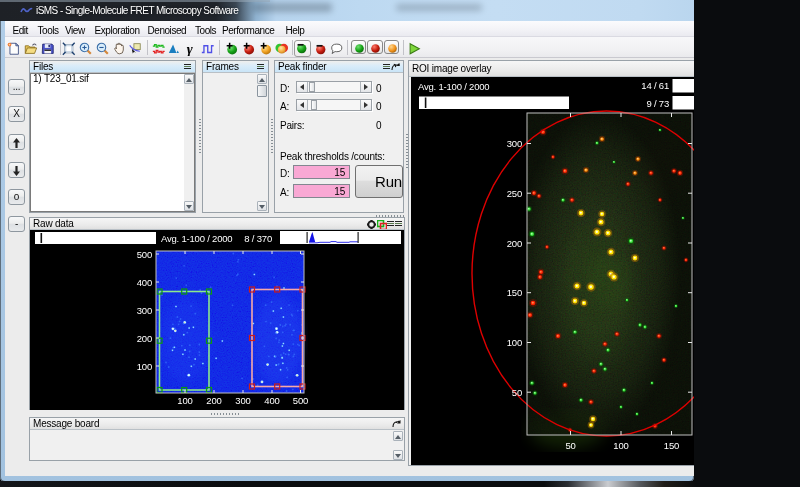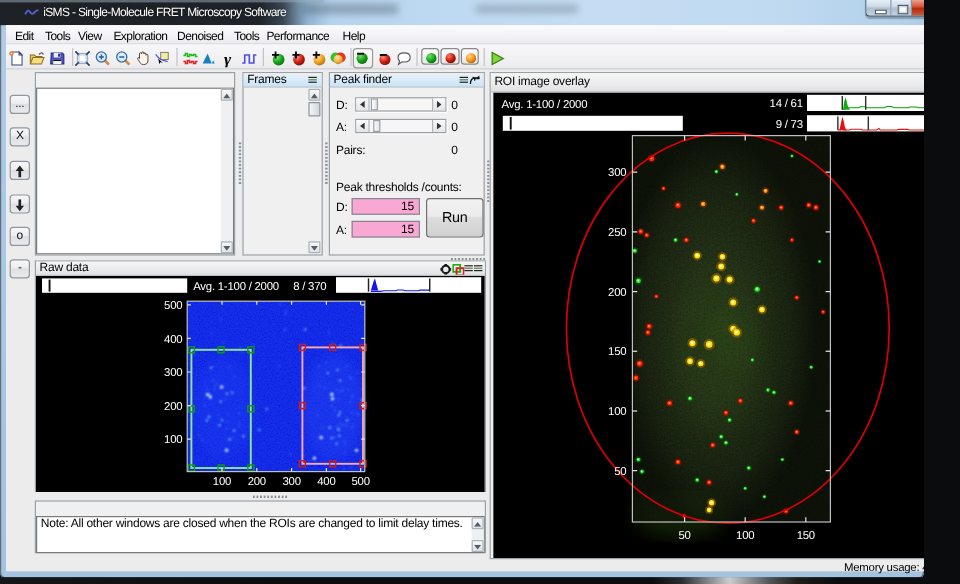--- a/index.html
+++ b/index.html
@@ -1,18 +1,18 @@
 <!DOCTYPE html>
 <html><head><meta charset="utf-8"><style>
 *{margin:0;padding:0;box-sizing:border-box}
 html,body{width:800px;height:487px;overflow:hidden}
 body{position:relative;font-family:"Liberation Sans",sans-serif;background:#0a0c0e;font-size:10px;letter-spacing:-0.2px}
 .abs{position:absolute}
 #taskbar{left:0;top:481px;width:800px;height:6px;background:linear-gradient(90deg,#14161a 0%,#0a0c0e 30%,#0a0c0e 68%,#2a2d32 71%,#8a8d92 74%,#caccd0 76%,#55585c 80%,#201d18 83%,#0a0c0e 87%,#0a0c0e 100%)}
-#win{left:0;top:0;width:770px;height:482px;border-radius:0 0 5px 5px;background:linear-gradient(#b0cde8,#a2c2df);overflow:hidden;box-shadow:inset 1px 0 0 #5f6e7c,inset -1px 0 0 #5f6e7c,inset 0 -1px 0 #6a7886}
+#win{left:0;top:0;width:694px;height:482px;border-radius:0 0 5px 5px;background:linear-gradient(#b0cde8,#a2c2df);overflow:hidden;box-shadow:inset 1px 0 0 #5f6e7c,inset -1px 0 0 #5f6e7c,inset 0 -1px 0 #6a7886}
 #titlebar{left:0;top:0;width:800px;height:21px;
  background:linear-gradient(90deg,#1e2126 0%,#20242a 27%,#3a4754 29.5%,#90b3d1 32%,#b7d4ee 34.5%,#bdd9f1 45%,#c4ddf3 62%,#c0daf1 80%,#b4d2ec 93%,#a8c8e4 100%)}
 #titlebar .smudge1{left:252px;top:3px;width:80px;height:9px;background:#3a4854;opacity:.35;filter:blur(3px);border-radius:3px}
 #titlebar .smudge2{left:396px;top:4px;width:86px;height:7px;background:#46525e;opacity:.3;filter:blur(3px);border-radius:3px}
 #titletext{left:36px;top:5px;color:#fff;font-size:10px;letter-spacing:-0.55px;white-space:nowrap;text-shadow:0 0 3px rgba(0,0,0,.55)}
 #winbtns{left:721px;top:0;width:73px;height:14px;border-radius:0 0 4px 4px;border:1px solid #3c4c5c;border-top:none;display:flex;overflow:hidden;box-shadow:0 1px 1px rgba(0,0,0,.25)}
 #winbtns div{height:100%;position:relative}
 #bmin{width:21px;background:linear-gradient(#e7eef7 0%,#ccd8e6 45%,#aebecf 50%,#c3d2e0 100%);border-right:1px solid #8796a6}
 #bmax{width:18px;background:linear-gradient(#e7eef7 0%,#ccd8e6 45%,#aebecf 50%,#c3d2e0 100%);border-right:1px solid #8796a6}
 #bclose{width:33px;background:linear-gradient(#eda28f 0%,#d55a40 40%,#b52b10 55%,#cb5a35 100%)}
@@ -39,21 +39,21 @@
 .lrow.sel{background:#3a9bfc;color:#fff}
 .sbar{position:absolute;background:#f0f0f0}
 .sbtn{position:absolute;left:0;width:100%;height:10px;background:linear-gradient(#f8f8f8,#dfe2e6);border:1px solid #aab2ba;border-radius:1px}
 .sthumb{position:absolute;left:0;width:100%;background:linear-gradient(90deg,#f5f6f7,#d2d6da);border:1px solid #8a949e;border-radius:1px}
 .sqbtn{position:absolute;left:3px;width:17px;height:16px;border:1px solid #8e979f;border-radius:3px;background:linear-gradient(#f7f8f9 0%,#eceded 45%,#dde0e3 50%,#e8eaec 100%);font-size:10px;text-align:center;line-height:14px;color:#111}
 .hslider{position:absolute;height:12px;background:#f6f6f6;border:1px solid #9aa0a6;box-shadow:1px 1px 0 #ffffff}
 .harrow{position:absolute;top:0;width:11px;height:10px;background:linear-gradient(#fbfbfb,#e3e5e8);border-right:1px solid #b0b6bc}
 .harrow.r{border-right:none;border-left:1px solid #b0b6bc}
 .hthumb{position:absolute;top:0;width:6px;height:10px;background:linear-gradient(90deg,#fdfdfd,#dfe2e5);border:1px solid #9aa0a6}
 .edit{position:absolute;background:#f9a8d4;border:1px solid #828790;font-size:10px;text-align:right;padding:1px 4px 0 12px;color:#000}
-.btn{position:absolute;border:1px solid #707070;border-radius:3px;background:linear-gradient(#f2f2f2 0%,#ebebeb 45%,#dddddd 50%,#cfcfcf 100%);text-align:center;font-size:12px;color:#000}
+.btn{position:absolute;border:1px solid #707070;border-radius:3px;background:linear-gradient(#f2f2f2 0%,#ebebeb 45%,#dddddd 50%,#cfcfcf 100%);text-align:right;font-size:15px;color:#000}
 .vdots{position:absolute;width:2px;background-image:radial-gradient(circle,#868e94 0.8px,transparent 0.9px);background-size:2px 3px}
 .hdots{position:absolute;height:2px;background-image:radial-gradient(circle,#868e94 0.8px,transparent 0.9px);background-size:3px 2px}
 #status{position:absolute;right:8px;top:447px;font-size:9.5px;color:#000}
 .pf-label{position:absolute;font-size:10px;color:#000}
 </style></head>
 <body>
 <div class="abs" id="win">
   <div class="abs" id="titlebar">
       <div class="abs" style="left:0;top:0;width:270px;height:1.5px;background:rgba(160,175,190,0.5)"></div>
     <div class="abs smudge1"></div>
@@ -259,21 +259,27 @@
 <div class="sqbtn" style="top:76px"><svg width="7" height="10" viewBox="0 0 7 10" style="margin-top:3px">
             <path d="M3.5 0 L7 4.5 H4.6 V10 H2.4 V4.5 H0 z" fill="#222"></path>
           </svg></div>
 <div class="sqbtn" style="top:104px"><svg width="7" height="10" viewBox="0 0 7 10" style="margin-top:3px">
             <path d="M3.5 10 L7 5.5 H4.6 V0 H2.4 V5.5 H0 z" fill="#222"></path>
           </svg></div>
 <div class="sqbtn" style="top:131px">o</div>
 <div class="sqbtn" style="top:158px">-</div>
 
 <div class="panel" style="left:24px;top:2px;width:167px;height:153px">
+  <div class="phead blue">Files<div class="hamb" style="right:4px">
+              <i></i>
+              <i></i>
+              <i></i>
+            </div></div>
   <div class="list" style="left:0;top:12px;width:165px;height:139px">
+    <div class="lrow">1) T23_01.sif</div>
   </div>
   <div class="sbar" style="right:1px;top:13px;width:10px;height:137px">
     <div class="sbtn" style="top:0">
               <svg width="6" height="4" viewBox="0 0 6 4" style="display:block;margin:2.5px auto 0">
                 <path d="M0 4 L3 0 L6 4 z" fill="#555e66"></path>
               </svg>
             </div>
     <div class="sbtn" style="bottom:0">
               <svg width="6" height="4" viewBox="0 0 6 4" style="display:block;margin:2.5px auto 0">
                 <path d="M0 0 L3 4 L6 0 z" fill="#555e66"></path>
@@ -646,22 +652,26 @@
       <text x="185" y="404" text-anchor="middle">100</text>
       <text x="214" y="404" text-anchor="middle">200</text>
       <text x="243" y="404" text-anchor="middle">300</text>
       <text x="272" y="404" text-anchor="middle">400</text>
       <text x="300.5" y="404" text-anchor="middle">500</text>
     </g>
   </svg>
 </div>
 
     <div class="panel" style="left:24px;top:359px;width:376px;height:44px">
-  <div class="list" style="left:0;top:12px;width:374px;height:31px">
-    <div style="padding:1px 0 0 3px;font-size:10px;white-space:nowrap">Note: All other windows are closed when the ROIs are changed to limit delay times.</div>
+  <div class="phead gray">Message board
+    <svg class="undock" style="right:3px" viewBox="0 0 9 9">
+              <path d="M1 8 Q1 3 5 3" fill="none" stroke="#111" stroke-width="1.1"></path>
+              <path d="M8.5 1 v3.5 h-3.5 z" fill="#111"></path>
+              <path d="M4 3.5 l3.5-1.5" stroke="#111" stroke-width="1.1"></path>
+            </svg>
   </div>
   <div class="sbar" style="right:1px;top:13px;width:10px;height:29px">
     <div class="sbtn" style="top:0">
               <svg width="6" height="4" viewBox="0 0 6 4" style="display:block;margin:2.5px auto 0">
                 <path d="M0 4 L3 0 L6 4 z" fill="#555e66"></path>
               </svg>
             </div>
     <div class="sbtn" style="bottom:0">
               <svg width="6" height="4" viewBox="0 0 6 4" style="display:block;margin:2.5px auto 0">
                 <path d="M0 0 L3 4 L6 0 z" fill="#555e66"></path>

